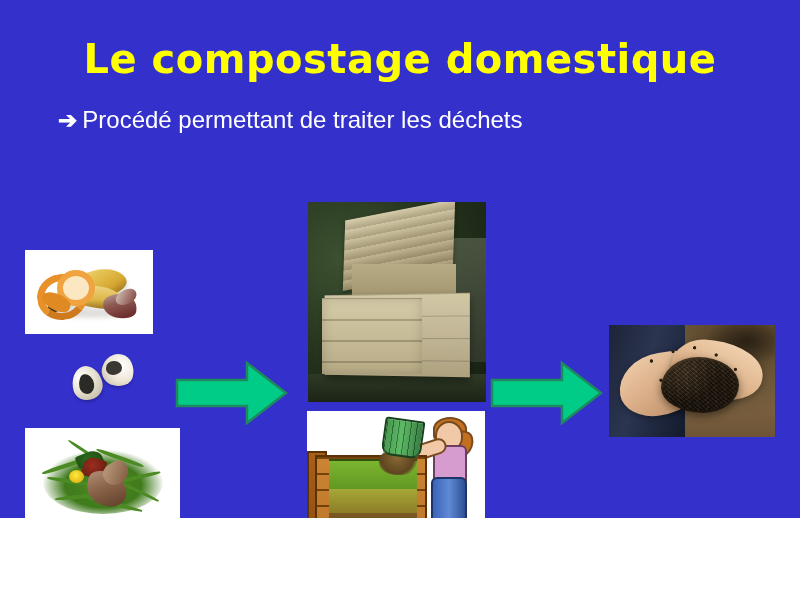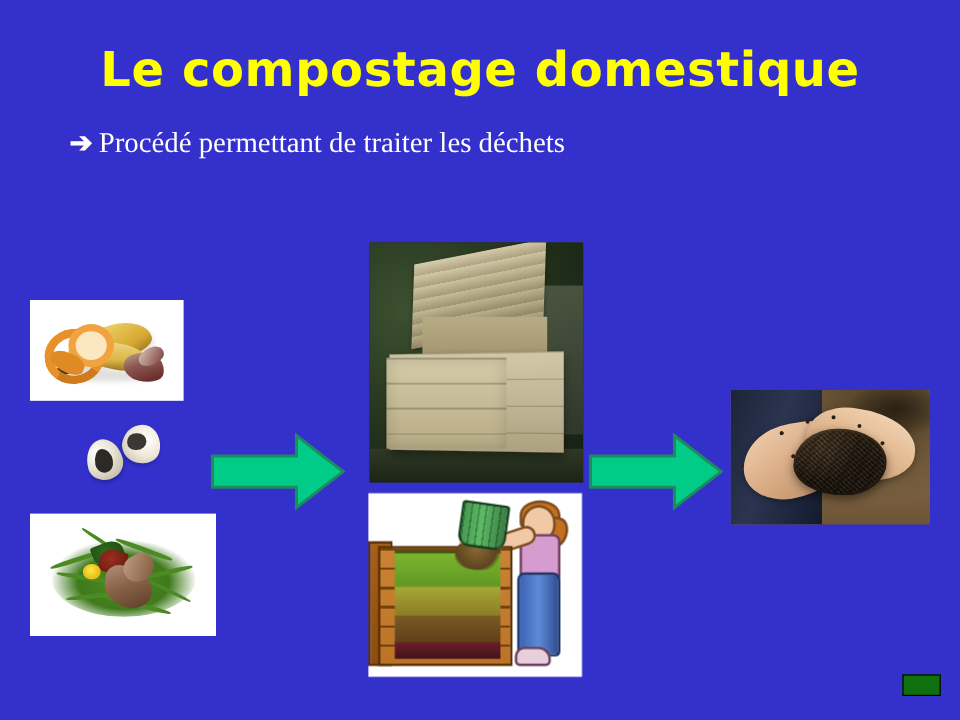--- a/index.html
+++ b/index.html
@@ -3,21 +3,21 @@
 <meta charset="utf-8">
 <style>
   html, body {
     margin: 0;
     padding: 0;
     background: #ffffff;
   }
   .slide {
     position: relative;
     width: 800px;
-    height: 600px;
+    height: 518px;
     background: #3330cc;
     overflow: hidden;
     font-family: "DejaVu Sans", sans-serif;
   }
 
   
   .title {
     position: absolute;
     left: 0;
     top: 36px;
@@ -31,21 +31,21 @@
     white-space: nowrap;
   }
 
   
   .body-text {
     position: absolute;
     left: 50px;
     top: 104px;
     width: 726px;
     color: #ffffff;
-    font-family: Liberation Serif, serif;
+    font-family: Liberation Sans, sans-serif;
     font-size: 24px;
     line-height: 31px;
     font-weight: 400;
   }
   .body-text .bullet {
     font-size: 23px;
     font-weight: bold;
     padding-right: 5px;
   }
   .body-line-1 { display: block; padding-left: 8px; }

